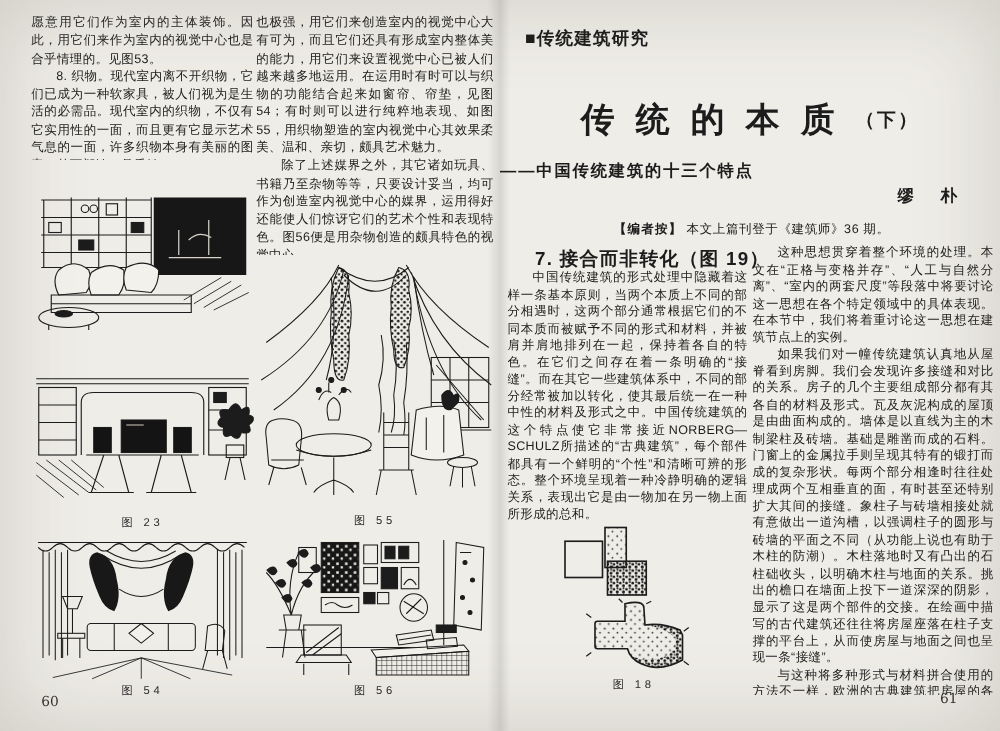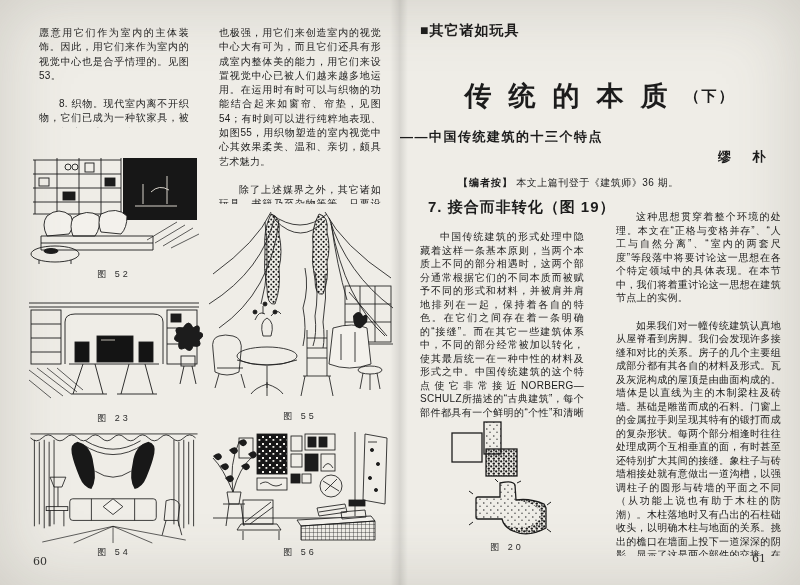--- a/index.html
+++ b/index.html
@@ -11,32 +11,32 @@
   }
   .stage::after{
     content:"";position:absolute;inset:0;pointer-events:none;
     box-shadow:inset 0 0 70px rgba(92,86,74,.22);
   }
   .gutter{
     position:absolute;left:390px;top:0;width:18px;height:585px;
     background:linear-gradient(90deg,rgba(0,0,0,0),rgba(0,0,0,.08) 45%,rgba(0,0,0,.10) 55%,rgba(0,0,0,0));
   }
   .abs{position:absolute;}
-  p{margin:14px;}
+  p{margin:0;}
   .txt{font-size:10px;line-height:13.5px;text-align:justify;letter-spacing:.3px;overflow:hidden;}
   .txt-l{line-height:14.3px;}
   .indent{text-indent:2em;}
   .caption{font-size:9px;letter-spacing:3px;color:#2b2b2b;text-align:center;white-space:nowrap;}
   .pagenum{font-family:"DejaVu Serif","Liberation Serif",serif;font-size:11px;color:#303030;}
   .section-tag{font-size:14px;font-weight:bold;letter-spacing:1px;}
   .main-title{font-size:27px;font-weight:bold;letter-spacing:17px;white-space:nowrap;}
   .title-suffix{font-size:15px;font-weight:bold;letter-spacing:2px;vertical-align:4px;}
   .subtitle{font-size:13px;font-weight:bold;letter-spacing:1.5px;white-space:nowrap;}
   .author{font-size:13px;font-weight:bold;letter-spacing:9px;white-space:nowrap;}
-  .ednote{font-size:10px;letter-spacing:.5px;white-space:nowrap;}
+  .ednote{font-size:10px;letter-spacing:.5px;white-space:nowrap;margin-left:33px;}
   .ednote b{letter-spacing:1px;}
   .col-heading{font-size:15px;font-weight:bold;letter-spacing:1px;white-space:nowrap;}
   svg{display:block;}
 </style>
 </head>
 <body>
 
 <div class="stage">
   <div class="gutter"></div>
 
@@ -64,21 +64,20 @@
         <path d="M22 60 q12 -10 24 0 q4 10 -2 18 l-22 2 q-6 -12 0 -20 z" fill="#f3f1ec"></path>
         <path d="M48 62 q14 -10 26 -2 q2 12 -4 20 l-22 0 q-4 -10 0 -18 z" fill="#f3f1ec"></path>
         <path d="M76 58 q16 -8 26 2 q0 12 -6 18 l-20 -2 q-4 -10 0 -18 z" fill="#f3f1ec"></path>
         <path d="M16 80 h112 v14 h-112 z M16 87 h112"></path>
         <ellipse cx="30" cy="98" rx="24" ry="8"></ellipse>
         <ellipse cx="26" cy="95" rx="7" ry="2.5" fill="#1c1c1c"></ellipse>
         <path d="M14 104 v4 M46 104 v4"></path>
       </g>
     </svg>
   </div>
-  <div class="abs caption" style="left:25px;top:268px;width:178px;">图 52</div>
 
   <div class="abs" style="left:25px;top:288px;width:178px;height:122px;">
     <svg width="178" height="122" viewBox="0 0 178 102">
       <g stroke="#1c1c1c" fill="none" stroke-width=".9">
         <path d="M4 5 H174 M4 9 H174"></path>
         <rect x="6" y="12" width="30" height="54"></rect>
           <path d="M6 26 h30 M6 40 h30 M6 54 h30"></path>
         <rect x="142" y="12" width="30" height="54"></rect>
           <path d="M142 30 h30 M142 46 h30"></path>
         <rect x="146" y="16" width="10" height="8" fill="#1c1c1c"></rect>
@@ -210,21 +209,21 @@
         <path d="M92 92 L166 88 L170 93 L96 98 Z" fill="#f3f1ec"></path>
         <path d="M96 98 L170 93 L170 112 L96 112 Z" fill="url(#ht1)"></path>
         <path d="M112 80 L140 76 L142 84 L114 88 Z M114 84 L140 80"></path>
         <path d="M136 84 L160 82 L161 89 L137 91 Z"></path>
         <rect x="144" y="72" width="16" height="6" fill="#1c1c1c"></rect>
       </g>
     </svg>
   </div>
   <div class="abs caption" style="left:205px;top:546px;width:190px;">图 56</div>
 
-  <div class="abs section-tag" style="left:420px;top:22px;">■其它诸如玩具</div>
+  <div class="abs section-tag" style="left:420px;top:22px;">■传统建筑研究</div>
 
   <div class="abs" style="left:400px;top:78px;width:400px;text-align:center;">
     <span class="main-title">传统的本质</span><span class="title-suffix">（下）</span>
   </div>
 
   <div class="abs subtitle" style="left:400px;top:128px;width:390px;">——中国传统建筑的十三个特点</div>
 
   <div class="abs author" style="left:718px;top:148px;">缪 朴</div>
 
   <div class="abs ednote" style="left:458px;top:176px;">
@@ -259,21 +258,21 @@
           <rect x="36" y="29" width="31" height="27" fill="url(#stB)"></rect>
         </g>
         <g transform="translate(36,60)">
           <path d="M32 3 Q45 0 47 5 L48 20 Q62 18 76 24 L78 28 L78 48 Q60 58 45 51 Q36 47 34 39 L10 39 Q8 39 8 37 L8 19 Q8 17 10 17 L32 17 Z" fill="url(#stA)"></path>
           <path d="M48 20 Q62 18 76 24 L78 28 L78 48 Q60 58 45 51 Q40 49 37 45 Q50 50 62 46 Q74 42 72 30 Q64 22 48 20 Z" fill="url(#stB)" stroke="none"></path>
           <path d="M5 14 l-4 -3 M5 42 l-4 3 M79 25 l4 -3 M79 49 l4 3 M30 2 l-3 -3 M49 3 l4 -2" stroke-width="1"></path>
         </g>
       </g>
     </svg>
   </div>
-  <div class="abs caption" style="left:432px;top:541px;width:150px;">图 20</div>
+  <div class="abs caption" style="left:432px;top:541px;width:150px;">图 18</div>
 
   <div class="abs" style="left:602px;top:196px;width:193px;height:360px;">
     <div class="txt" style="height:360px;">
       <p class="indent">这种思想贯穿着整个环境的处理。本文在“正格与变格并存”、“人工与自然分离”、“室内的两套尺度”等段落中将要讨论这一思想在各个特定领域中的具体表现。在本节中，我们将着重讨论这一思想在建筑节点上的实例。</p>
       <p class="indent">如果我们对一幢传统建筑认真地从屋脊看到房脚。我们会发现许多接缝和对比的关系。房子的几个主要组成部分都有其各自的材料及形式。瓦及灰泥构成的屋顶是由曲面构成的。墙体是以直线为主的木制梁柱及砖墙。基础是雕凿而成的石料。门窗上的金属拉手则呈现其特有的锻打而成的复杂形状。每两个部分相逢时往往处理成两个互相垂直的面，有时甚至还特别扩大其间的接缝。象柱子与砖墙相接处就有意做出一道沟槽，以强调柱子的圆形与砖墙的平面之不同（从功能上说也有助于木柱的防潮）。木柱落地时又有凸出的石柱础收头，以明确木柱与地面的关系。挑出的檐口在墙面上投下一道深深的阴影，显示了这是两个部件的交接。在绘画中描写的古代建筑还往往将房屋座落在柱子支撑的平台上，从而使房屋与地面之间也呈现一条“接缝”。</p>
       <p class="indent">与这种将多种形式与材料拼合使用的方法不一样，欧洲的古典建筑把房屋的各个部分统一在一种材料（如大理石）之中。由于</p>
     </div>
   </div>
 
   <div class="abs pagenum" style="left:752px;top:552px;">61</div>

